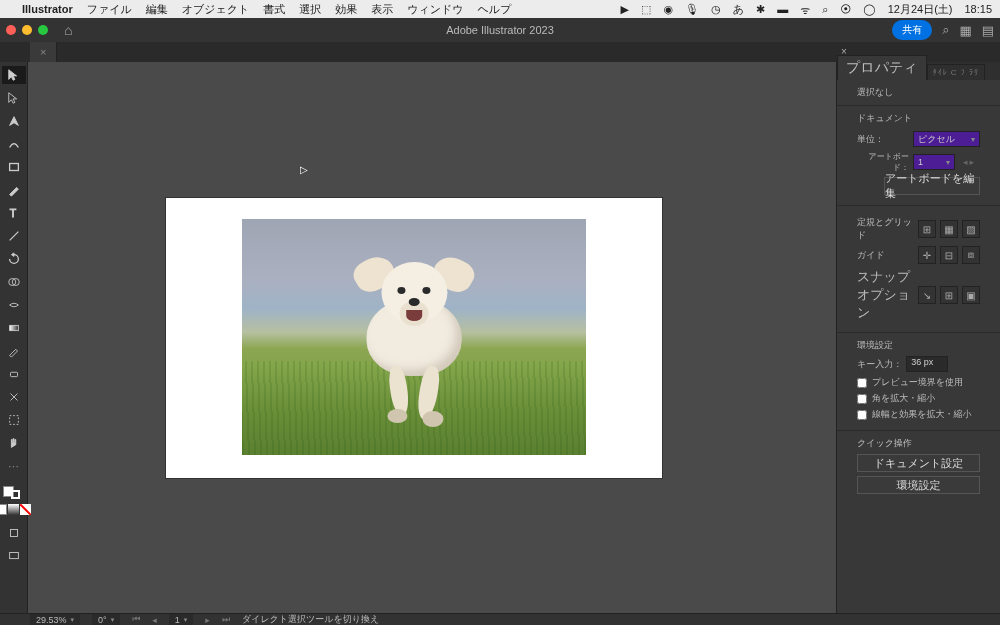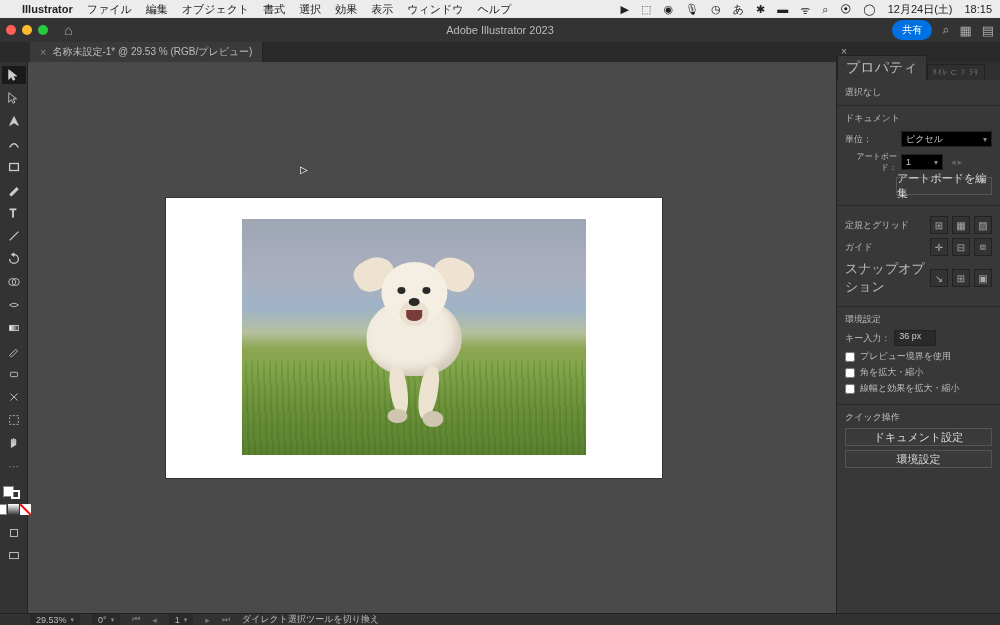--- a/index.html
+++ b/index.html
@@ -64,24 +64,24 @@
 .dog .leg-fr { position:absolute; right:36%; bottom:4%; width:11%; height:30%; background:#ebe2d0; border-radius:40% 40% 50% 50%; transform:rotate(10deg); }
 .dog .paw-l { position:absolute; left:34%; bottom:2%; width:12%; height:8%; background:#d0c5ae; border-radius:50%; }
 .dog .paw-r { position:absolute; right:32%; bottom:0%; width:13%; height:9%; background:#d0c5ae; border-radius:50%; }
 
 
 .right-panel { width: 164px; background: #383838; color: #ccc; font-size: 10px; border-left:1px solid #222; position:relative; }
 .panel-close { position:absolute; top:-16px; left:4px; color:#aaa; font-size:10px; }
 .panel-tabs { display:flex; background:#2f2f2f; height:18px; align-items:flex-end; }
 .panel-tab { padding:3px 8px; font-size:14px; color:#bfbfbf; background:#383838; border:1px solid #222; border-bottom:none; }
 .panel-tab.dim { background:#2f2f2f; color:#777; font-size:8px; letter-spacing:1px; padding:3px 5px; }
-.p-section { padding: 6px 8px; border-bottom: 1px solid #2a2a2a; }
+.p-section { padding: 6px 20px; border-bottom: 1px solid #2a2a2a; }
 .p-row { display:flex; align-items:center; margin: 4px 0; gap:4px; }
 .p-label { color:#bbb; font-size:9px; }
-.p-select { flex:1; background:#000000; border:1px solid #222; height:16px; display:flex; align-items:center; padding:0 4px; color:#ccc; font-size:9px; justify-content:space-between; }
+.p-select { flex:1; background:#4c1d95; border:1px solid #222; height:16px; display:flex; align-items:center; padding:0 4px; color:#ccc; font-size:9px; justify-content:space-between; }
 .p-select .caret { color:#888; font-size:8px; }
 .p-input { background:#2a2a2a; border:1px solid #222; height:16px; width:42px; color:#ccc; font-size:9px; padding:0 4px; }
 .p-num-ctrl { display:flex; align-items:center; gap:2px; margin-left:4px; }
 .p-num-ctrl span { color:#666; font-size:9px; }
 .p-button { background:#3a3a3a; border:1px solid #555; height:18px; display:flex; align-items:center; justify-content:center; color:#ddd; font-size:11px; flex:1; }
 .icon-row { display:flex; gap:4px; }
 .mini-icon { width:18px; height:18px; background:#333; border:1px solid #222; display:flex; align-items:center; justify-content:center; color:#aaa; font-size:10px; }
 .p-check { display:flex; align-items:center; gap:5px; font-size:9px; color:#bbb; margin:3px 0; }
 .p-check input { width:10px; height:10px; }
 
@@ -139,21 +139,20 @@
     <span class="share-btn">共有</span>
     <span class="tool-icon">⌕</span>
     <span class="tool-icon">▦</span>
     <span class="tool-icon">▤</span>
   </div>
 </div>
 
 <div class="doc-tabbar">
   <div class="doc-tab">
     <span class="x">×</span>
-    <span>名称未設定-1* @ 29.53 % (RGB/プレビュー)</span>
   </div>
 </div>
 
 <div class="main">
 
   <div class="toolbox">
     <div class="t active">
         <svg viewBox="0 0 16 16">
           <path d="M2 2 L2 13 L5 10 L7 14 L9 13 L7 9 L11 9 Z"></path>
         </svg>

